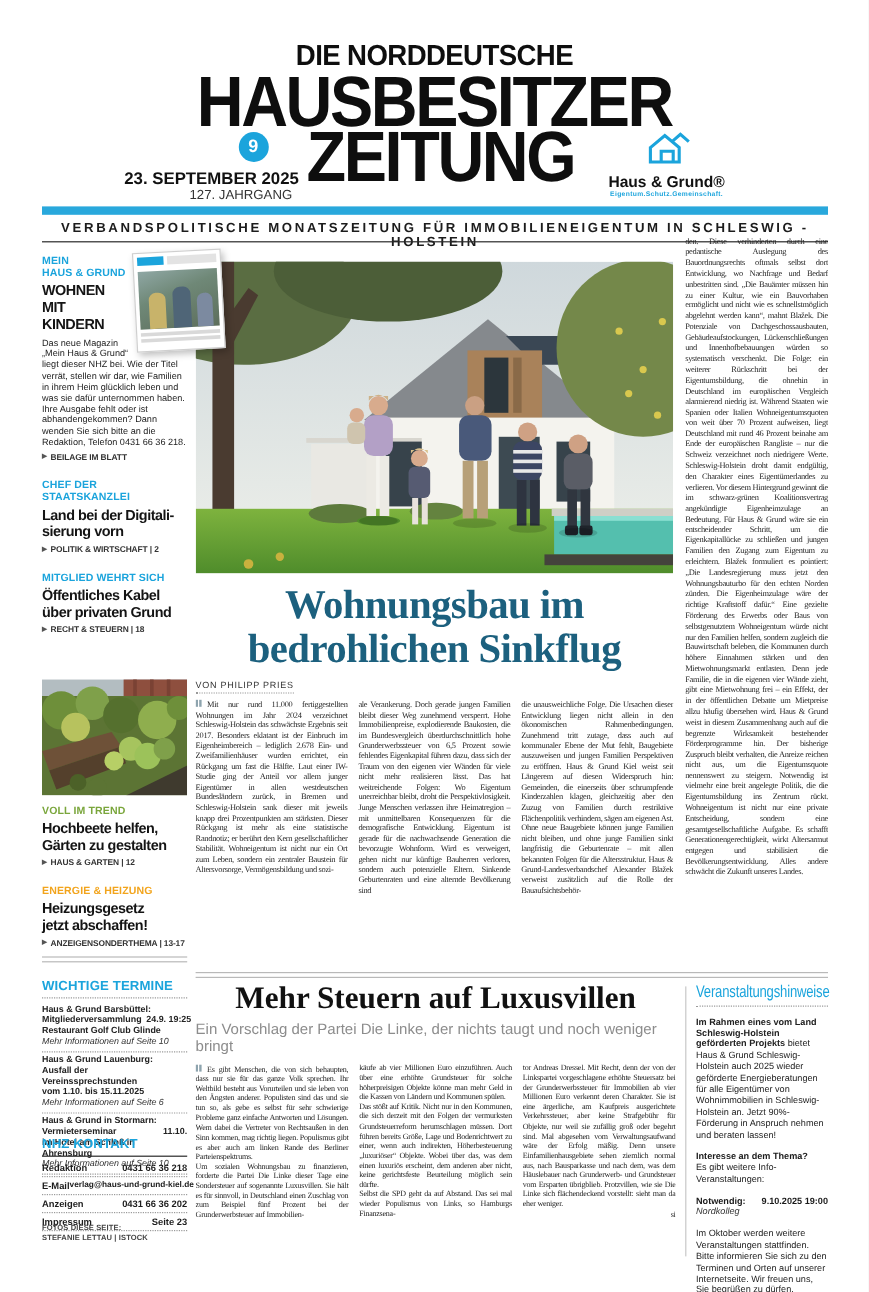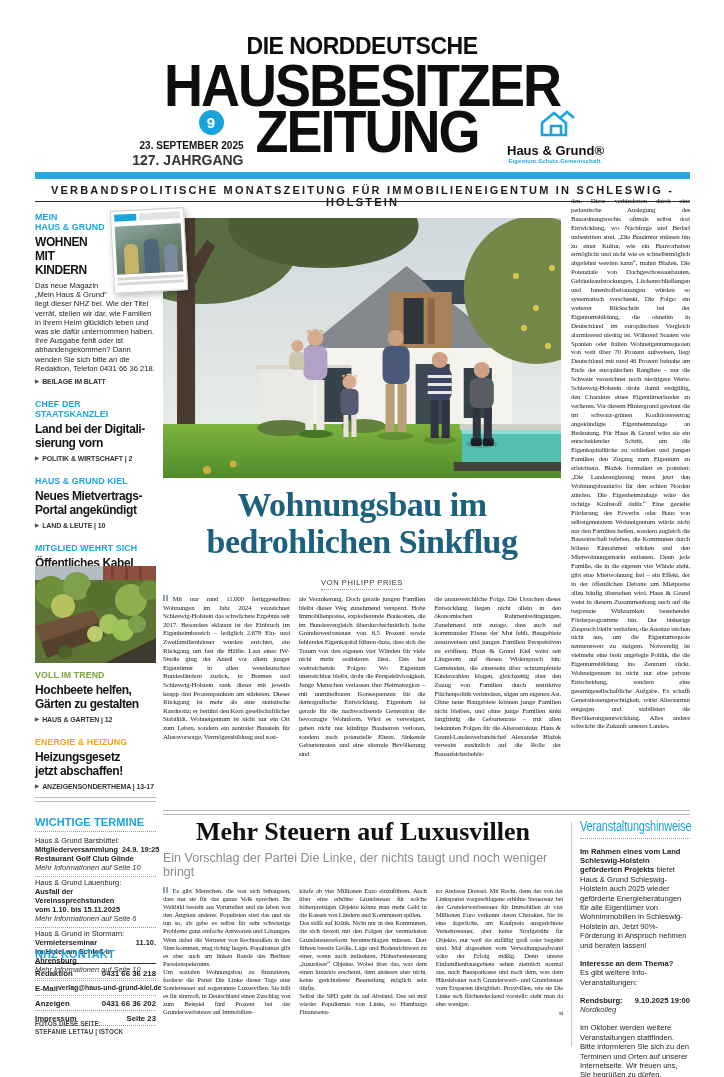--- a/index.html
+++ b/index.html
@@ -12,22 +12,22 @@
   .masthead{position:absolute;top:0;left:0;width:724px;height:212px;}
   .mh-overline{position:absolute;top:33px;left:0;width:100%;text-align:center;
     font-size:23px;font-weight:800;letter-spacing:-.5px;color:#0e0e0e;transform:scaleY(1.05);}
   .mh-line1{position:absolute;top:54px;left:0;width:100%;text-align:center;
     font-size:54px;font-weight:800;letter-spacing:-2px;color:#0e0e0e;transform:scaleY(1.1);}
   .mh-row{position:absolute;top:106px;left:0;width:100%;display:flex;justify-content:center;
     align-items:flex-start;gap:12px;}
   .mh-issue{width:140px;text-align:right;padding-top:4px;}
   .issue-circle{width:25px;height:25px;border-radius:50%;background:#1ba4dc;color:#fff;
     font-size:15px;font-weight:800;line-height:25px;text-align:center;margin:0 20px 5px auto;}
-  .mh-date{font-size:10px;font-weight:800;color:#111;white-space:nowrap;}
-  .mh-volume{font-size:14px;font-weight:700;color:#333;margin-top:1px;}
+  .mh-date{font-size:14px;font-weight:800;color:#111;white-space:nowrap;}
+  .mh-volume{font-size:11px;font-weight:400;color:#333;margin-top:1px;}
   .mh-line2{font-size:54px;font-weight:800;letter-spacing:-2px;color:#0e0e0e;
     transform:scaleY(1.1);line-height:50px;}
   .mh-logo{width:130px;text-align:center;padding-top:2px;}
   .logo-name{font-size:13px;font-weight:800;color:#111;margin-top:1px;}
   .logo-tagline{font-size:5.6px;font-weight:700;color:#1ba4dc;letter-spacing:.3px;}
   .mh-bar{position:absolute;top:172px;left:35px;width:655px;height:7px;background:#29a8dc;}
   .mh-subtitle{position:absolute;top:184px;left:35px;width:655px;text-align:center;
     font-size:11px;font-weight:600;letter-spacing:2.2px;color:#1c1c1c;}
   .mh-rule{position:absolute;top:201px;left:35px;width:655px;border-top:1.5px solid #2a2a2a;}
 
@@ -43,21 +43,21 @@
   .cover-spacer{float:right;width:44px;height:80px;margin-left:4px;}
   .garden{position:absolute;top:354px;left:0;width:121px;height:97px;overflow:hidden;}
   .groupB{position:absolute;top:458px;left:0;width:121px;}
   .side-divider{position:absolute;top:585px;left:0;width:121px;height:3px;
     border-top:1px solid #b9b9b9;border-bottom:1px solid #b9b9b9;}
   .termine{position:absolute;top:604px;left:0;width:121px;}
   .side-h{color:#1ba4dc;font-weight:800;font-size:11px;letter-spacing:.1px;}
   .dotted{border-top:1px dotted #9a9a9a;margin:3px 0;}
   .solid-rule{border-top:1.5px solid #2a2a2a;margin:3px 0 2px;}
   .term-item{font-size:7.4px;line-height:8.8px;color:#222;padding:2px 0 3px;border-bottom:1px dotted #9a9a9a;}
-  .term-name{font-weight:400;}
+  .term-name{font-weight:700;}
   .term-row{display:flex;justify-content:space-between;font-weight:700;}
   .term-when{font-weight:700;white-space:nowrap;margin-left:4px;}
   .term-line{font-weight:700;}
   .term-note{font-style:italic;color:#333;margin-top:1px;}
   .kontakt{position:absolute;top:736px;left:0;width:121px;}
   .k-row{display:flex;justify-content:space-between;font-size:7.8px;font-weight:700;color:#1d1d1d;
     padding:2.5px 0;border-bottom:1px dotted #9a9a9a;white-space:nowrap;}
   .k-row .val{font-weight:700;}
   .k-row.email .val{font-size:6.9px;}
   .fotos{position:absolute;top:808px;left:0;width:121px;font-size:6.3px;font-weight:700;
@@ -80,21 +80,21 @@
 
   
   .main{position:absolute;top:212px;left:163px;width:398px;}
   .photo{margin:6px 0 0;width:398px;height:260px;overflow:hidden;}
   .cap-row{display:flex;justify-content:space-between;margin-top:3px;}
   .caption{font-size:8.2px;font-weight:700;color:#141414;}
   .credit{font-size:7px;color:#8a8a8a;}
   .headline{margin:8px 0 0;text-align:center;font-size:34px;line-height:37px;font-weight:700;
     color:#1c607e;letter-spacing:-.5px;}
   .subhead{margin-top:6px;text-align:center;font-size:14px;color:#8c8c8c;}
-  .byline-wrap{margin-top:11px;text-align:center;}
+  .byline-wrap{margin-top:0;}
   .byline{display:inline-block;font-size:7.5px;letter-spacing:.6px;color:#333;
     border-bottom:1px dotted #999;padding-bottom:2px;}
   .cols{display:flex;gap:9px;margin-top:5px;height:198px;overflow:hidden;}
   .col{flex:1;font-size:7px;line-height:8.6px;letter-spacing:-.25px;text-align:justify;color:#1f1f1f;}
   .pmark{display:inline-block;margin-right:3px;}
   .pmark i{display:inline-block;width:1.8px;height:6px;background:#8ea4ae;margin-right:1.5px;}
   .rightcol{position:absolute;top:197px;left:571px;width:119px;height:596px;overflow:hidden;
     font-size:7px;line-height:8.9px;letter-spacing:-.25px;text-align:justify;color:#1f1f1f;}
 
   
@@ -166,26 +166,20 @@
       <div class="t-link"><span class="arrow">▶</span><span>BEILAGE IM BLATT</span></div>
     </div>
 
     <div class="teaser">
       <div class="kicker">CHEF DER STAATSKANZLEI</div>
       <div class="t-title pre">Land bei der Digitali-
 sierung vorn</div>
       <div class="t-link"><span class="arrow">▶</span><span>POLITIK &amp; WIRTSCHAFT | 2</span></div>
     </div>
 
-    <div class="teaser">
-      <div class="kicker">HAUS &amp; GRUND KIEL</div>
-      <div class="t-title pre">Neues Mietvertrags-
-Portal angekündigt</div>
-      <div class="t-link"><span class="arrow">▶</span><span>LAND &amp; LEUTE | 10</span></div>
-    </div>
 
     <div class="teaser">
       <div class="kicker">MITGLIED WEHRT SICH</div>
       <div class="t-title pre">Öffentliches Kabel
 über privaten Grund</div>
       <div class="t-link"><span class="arrow">▶</span><span>RECHT &amp; STEUERN | 18</span></div>
     </div>
 
     <div class="garden">
       <svg width="121" height="97" viewBox="0 0 121 97">
@@ -420,20 +414,20 @@
     </div>
   </section>
 
   <section class="events">
     <div class="ev-title">Veranstaltungshinweise</div>
     <div class="ev-dotted"></div>
     <p class="ev-p"><b>Im Rahmen eines vom Land Schleswig-Holstein geförderten Projekts</b> <span>bietet Haus &amp; Grund Schleswig-Holstein auch 2025 wieder geförderte Energieberatungen für alle Eigentümer von Wohnimmobilien in Schleswig-Holstein an. Jetzt 90%-Förderung in Anspruch nehmen und beraten lassen!</span></p>
     <div class="ev-q">Interesse an dem Thema?</div>
     <div class="ev-p">Es gibt weitere Info-Veranstaltungen:</div>
     <div class="ev-row">
-      <span>Rendsburg:</span>
+      <span>Notwendig:</span>
       <span class="ev-dt">9.10.2025  19:00</span>
     </div>
     <div class="ev-venue">Nordkolleg</div>
     <p class="ev-p ev-outro">Im Oktober werden weitere Veranstaltungen stattfinden. Bitte informieren Sie sich zu den Terminen und Orten auf unserer Internetseite. Wir freuen uns, Sie begrüßen zu dürfen.</p>
   </section>
 
 </div>
 
 </body></html>

